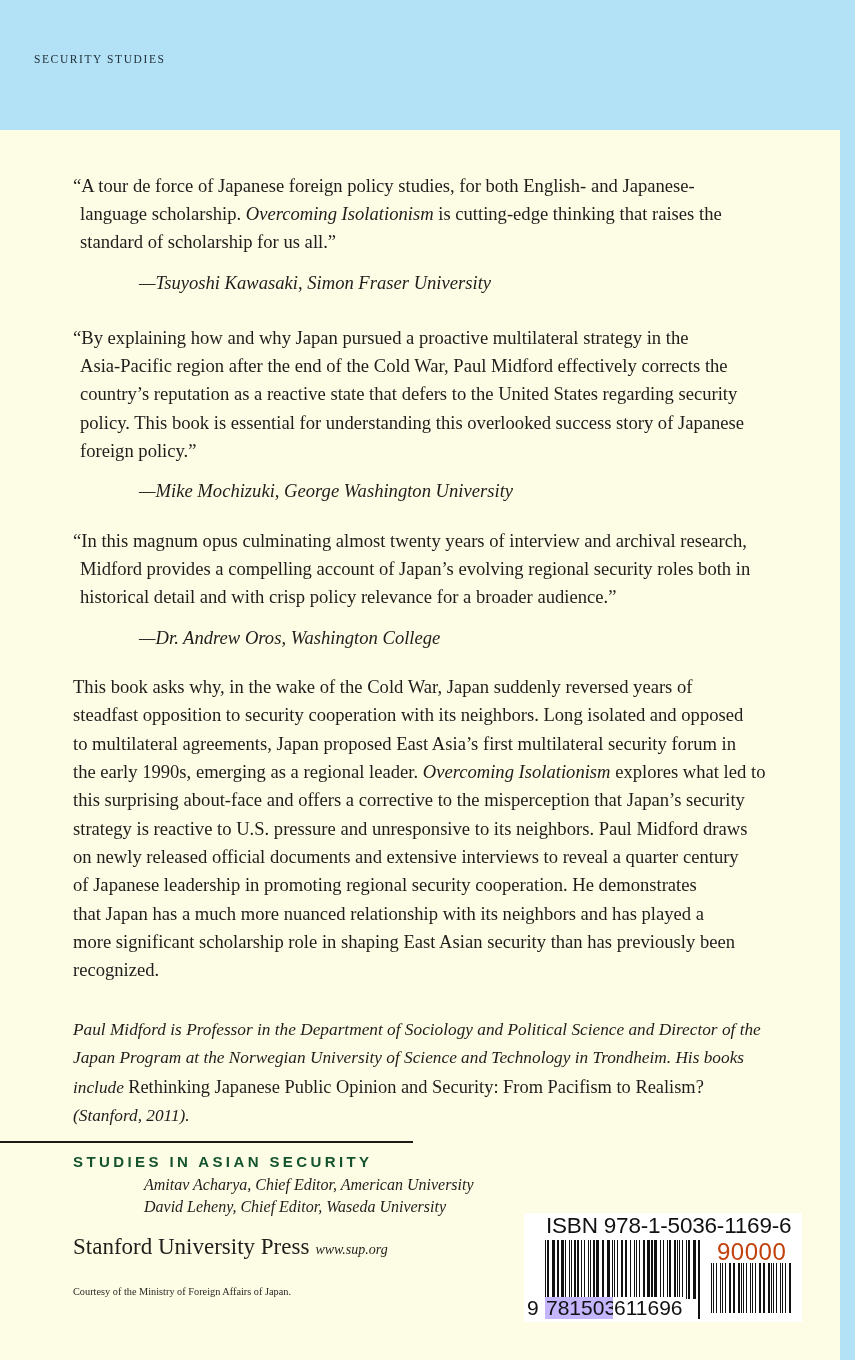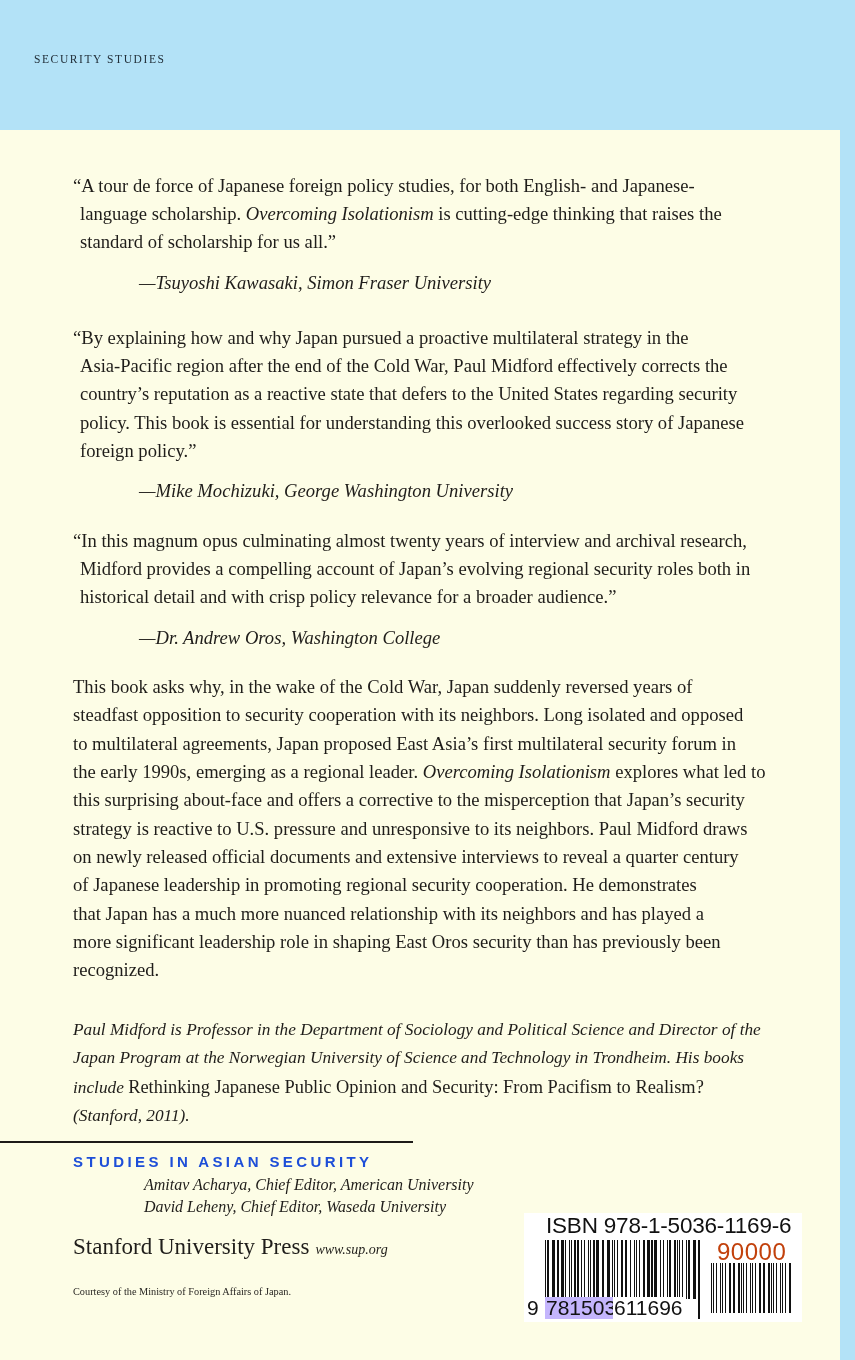--- a/index.html
+++ b/index.html
@@ -30,21 +30,21 @@
   .body-text .ln { display: block; white-space: nowrap; }
   .bio { font-size: 17.3px; line-height: 28.3px; font-style: italic; }
   .bio .ln { display: block; white-space: nowrap; }
   .bio .upright { font-style: normal; font-size: 18.4px; }
   .rule {
     position: absolute; left: 0; top: 1141px; width: 413px; height: 2px; background: #1d1b18;
   }
   .series-head {
     position: absolute; left: 73px; top: 1153px;
     font-family: "Liberation Sans", "DejaVu Sans", sans-serif;
-    font-weight: bold; font-size: 15px; letter-spacing: 3.4px; color: #1d4ed8;
+    font-weight: bold; font-size: 15px; letter-spacing: 3.4px; color: #14532d;
     white-space: nowrap;
   }
   .editors {
     position: absolute; left: 144px; top: 1174px; font-style: italic; font-size: 16px; line-height: 22px;
     white-space: nowrap;
   }
   .editors .ln { display: block; }
   .publisher {
     position: absolute; left: 73px; top: 1234px; font-size: 23px; white-space: nowrap;
   }
@@ -110,21 +110,21 @@
   <div class="blk body-text" style="top:543px;">
     <span class="ln"><span>This book asks why, in the wake of the Cold War, Japan suddenly reversed years of</span></span>
     <span class="ln"><span>steadfast opposition to security cooperation with its neighbors. Long isolated and opposed</span></span>
     <span class="ln"><span>to multilateral agreements, Japan proposed East Asia’s first multilateral security forum in</span></span>
     <span class="ln"><span>the early 1990s, emerging as a regional leader. </span><span class="it">Overcoming Isolationism</span><span> explores what led to</span></span>
     <span class="ln"><span>this surprising about-face and offers a corrective to the misperception that Japan’s security</span></span>
     <span class="ln"><span>strategy is reactive to U.S. pressure and unresponsive to its neighbors. Paul Midford draws</span></span>
     <span class="ln"><span>on newly released official documents and extensive interviews to reveal a quarter century</span></span>
     <span class="ln"><span>of Japanese leadership in promoting regional security cooperation. He demonstrates</span></span>
     <span class="ln"><span>that Japan has a much more nuanced relationship with its neighbors and has played a</span></span>
-    <span class="ln"><span>more significant leadership role in shaping East Oros security than has previously been</span></span>
+    <span class="ln"><span>more significant scholarship role in shaping East Asian security than has previously been</span></span>
     <span class="ln"><span>recognized.</span></span>
   </div>
 
   <div class="blk bio" style="top:886px;">
     <span class="ln"><span>Paul Midford is Professor in the Department of Sociology and Political Science and Director of the</span></span>
     <span class="ln"><span>Japan Program at the Norwegian University of Science and Technology in Trondheim. His books</span></span>
     <span class="ln"><span>include </span><span class="upright">Rethinking Japanese Public Opinion and Security: From Pacifism to Realism?</span></span>
     <span class="ln"><span>(Stanford, 2011).</span></span>
   </div>
 </div>

